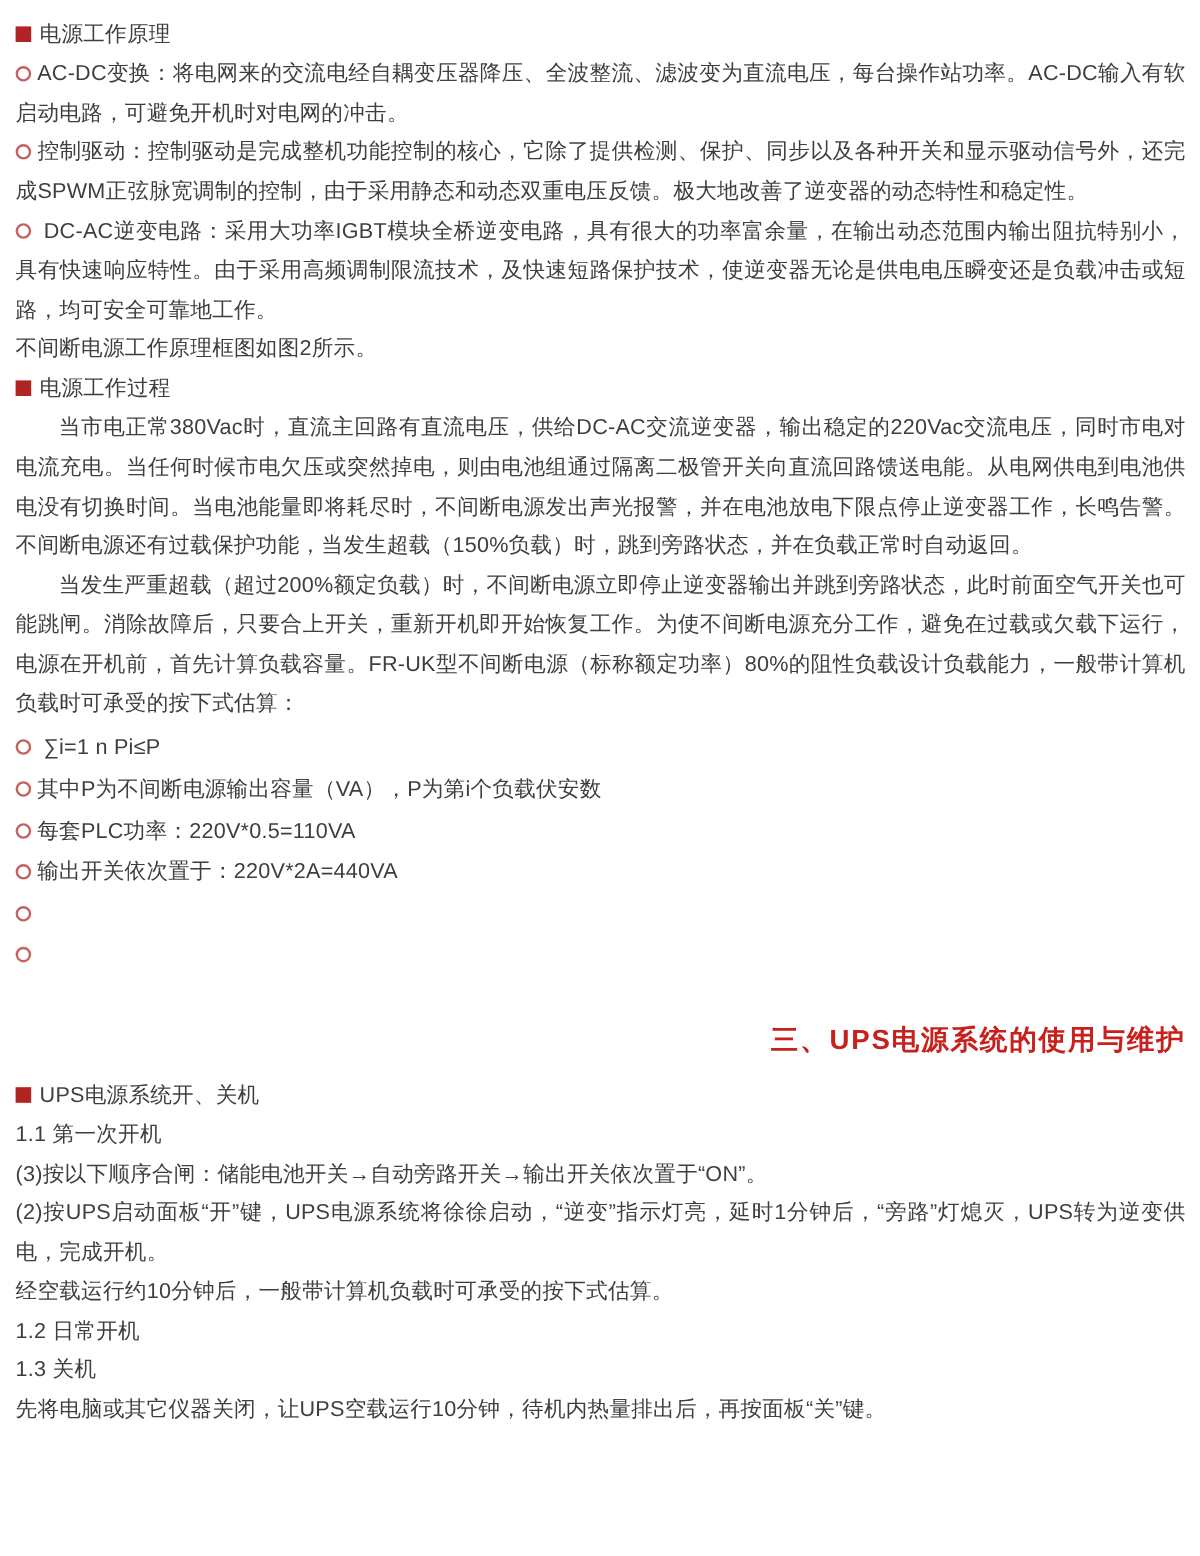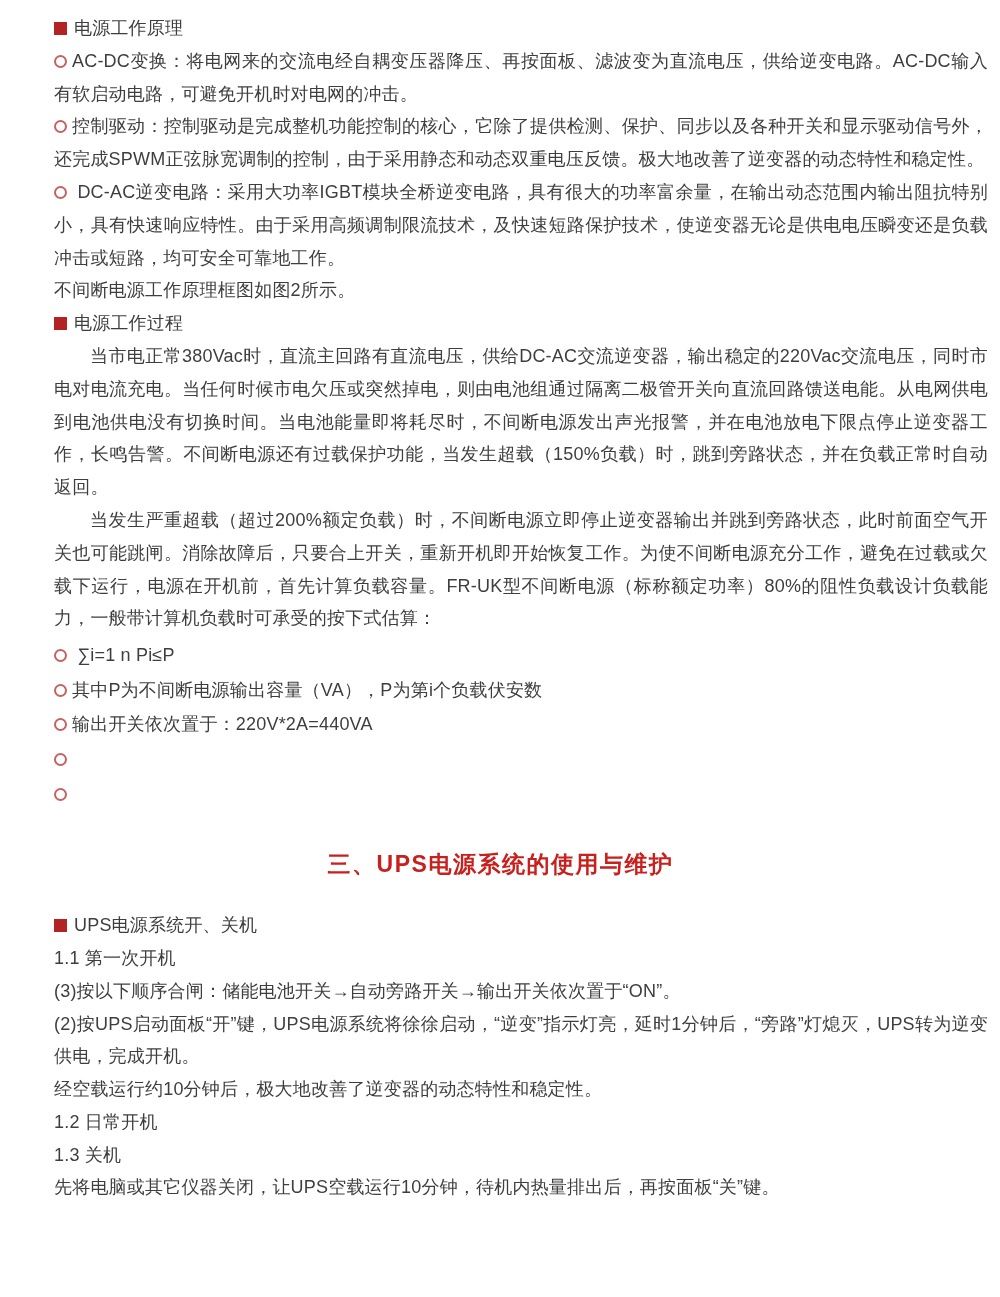--- a/index.html
+++ b/index.html
@@ -14,21 +14,20 @@
     min-height: 1297px;
     padding: 12px 12px 24px 13px;
     background: #ffffff;
   }
   .line {
     font-size: 18px;
     line-height: 32.8px;
     text-align: justify;
     color: #3e3e3e;
     letter-spacing: 0.2px;
-    margin-left: 41px;
   }
   
   .sq-line { text-align: left; }
   .bullet-square {
     display: inline-block;
     width: 13px; height: 13px;
     background: #b22423;
     margin-right: 7px;
     vertical-align: -1px;
   }
@@ -46,63 +45,64 @@
   .para { text-indent: 36px; }
   
   .calc { line-height: 34.6px; }
   .calc-first { margin-top: 3px; }
   
   .heading {
     color: #c8201c;
     font-size: 23px;
     font-weight: bold;
     letter-spacing: 1.5px;
-    margin: 38px 0 30px 0;
+    margin: 38px 0 15px 0;
     line-height: 30px;
-    text-align: center;
+    text-align: right;
   }
 </style>
 </head>
 <body>
 
 <div class="doc">
 
   <div class="line sq-line"><span class="bullet-square"></span><span>电源工作原理</span></div>
 
-  <div class="line"><span class="bullet-circle"></span><span>AC-DC变换：将电网来的交流电经自耦变压器降压、再按面板、滤波变为直流电压，供给逆变电路。AC-DC输入有软启动电路，可避免开机时对电网的冲击。</span></div>
+  <div class="line"><span class="bullet-circle"></span><span>AC-DC变换：将电网来的交流电经自耦变压器降压、全波整流、滤波变为直流电压，每台操作站功率。AC-DC输入有软启动电路，可避免开机时对电网的冲击。</span></div>
 
   <div class="line"><span class="bullet-circle"></span><span>控制驱动：控制驱动是完成整机功能控制的核心，它除了提供检测、保护、同步以及各种开关和显示驱动信号外，还完成SPWM正弦脉宽调制的控制，由于采用静态和动态双重电压反馈。极大地改善了逆变器的动态特性和稳定性。</span></div>
 
   <div class="line"><span class="bullet-circle"></span><span> DC-AC逆变电路：采用大功率IGBT模块全桥逆变电路，具有很大的功率富余量，在输出动态范围内输出阻抗特别小，具有快速响应特性。由于采用高频调制限流技术，及快速短路保护技术，使逆变器无论是供电电压瞬变还是负载冲击或短路，均可安全可靠地工作。</span></div>
 
   <div class="line">不间断电源工作原理框图如图2所示。</div>
 
   <div class="line sq-line"><span class="bullet-square"></span><span>电源工作过程</span></div>
 
   <div class="line para">当市电正常380Vac时，直流主回路有直流电压，供给DC-AC交流逆变器，输出稳定的220Vac交流电压，同时市电对电流充电。当任何时候市电欠压或突然掉电，则由电池组通过隔离二极管开关向直流回路馈送电能。从电网供电到电池供电没有切换时间。当电池能量即将耗尽时，不间断电源发出声光报警，并在电池放电下限点停止逆变器工作，长鸣告警。不间断电源还有过载保护功能，当发生超载（150%负载）时，跳到旁路状态，并在负载正常时自动返回。</div>
 
   <div class="line para">当发生严重超载（超过200%额定负载）时，不间断电源立即停止逆变器输出并跳到旁路状态，此时前面空气开关也可能跳闸。消除故障后，只要合上开关，重新开机即开始恢复工作。为使不间断电源充分工作，避免在过载或欠载下运行，电源在开机前，首先计算负载容量。FR-UK型不间断电源（标称额定功率）80%的阻性负载设计负载能力，一般带计算机负载时可承受的按下式估算：</div>
 
   <div class="line calc calc-first"><span class="bullet-circle"></span><span> ∑i=1 n Pi≤P</span></div>
 
   <div class="line calc"><span class="bullet-circle"></span><span>其中P为不间断电源输出容量（VA），P为第i个负载伏安数</span></div>
 
+  <div class="line calc"><span class="bullet-circle"></span><span>每套PLC功率：220V*0.5=110VA</span></div>
 
   <div class="line calc"><span class="bullet-circle"></span><span>输出开关依次置于：220V*2A=440VA</span></div>
 
   <div class="line calc"><span class="bullet-circle"></span></div>
 
   <div class="line calc"><span class="bullet-circle"></span></div>
 
 
   <h2 class="heading">三、UPS电源系统的使用与维护</h2>
 
   <div class="line sq-line"><span class="bullet-square"></span><span>UPS电源系统开、关机</span></div>
 
   <div class="line">1.1 第一次开机</div>
   <div class="line">(3)按以下顺序合闸：储能电池开关→自动旁路开关→输出开关依次置于“ON”。</div>
   <div class="line">(2)按UPS启动面板“开”键，UPS电源系统将徐徐启动，“逆变”指示灯亮，延时1分钟后，“旁路”灯熄灭，UPS转为逆变供电，完成开机。</div>
-  <div class="line">经空载运行约10分钟后，极大地改善了逆变器的动态特性和稳定性。</div>
+  <div class="line">经空载运行约10分钟后，一般带计算机负载时可承受的按下式估算。</div>
   <div class="line">1.2 日常开机</div>
   <div class="line">1.3 关机</div>
   <div class="line">先将电脑或其它仪器关闭，让UPS空载运行10分钟，待机内热量排出后，再按面板“关”键。</div>
 
 </div>
 
 </body></html>

